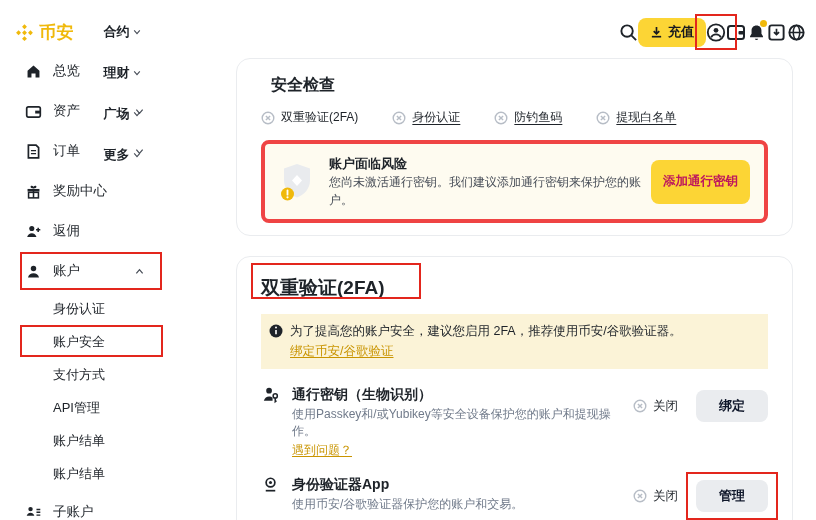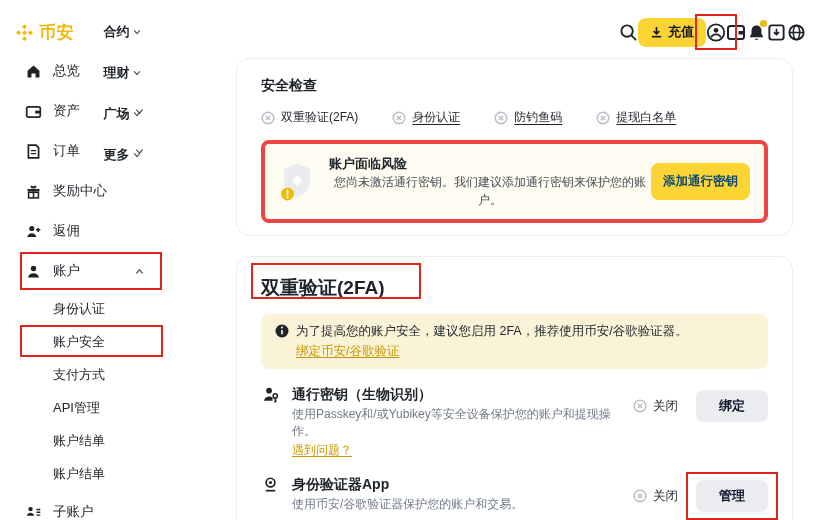--- a/index.html
+++ b/index.html
@@ -44,37 +44,37 @@
   .side-item .s-ic { width:18px; height:18px; flex:0 0 18px; display:flex; align-items:center; justify-content:center; }
   .side-item .chev { margin-left:auto; margin-right:64px; width:9px; height:9px; color:#474D57; }
   .side-sub { height:33px; display:flex; align-items:center; padding-left:53px;
               font-size:13px; color:#1E2329; cursor:pointer; position:relative; }
 
   
   .main { position:absolute; left:236px; top:48px; width:557px; }
   .card { border:1px solid #EAECEF; border-radius:14px; background:#fff; }
   .card1 { margin-top:10px; padding:14px 24px 12px 24px; }
   .card2 { margin-top:20px; padding:18px 24px 20px 24px; min-height:290px; }
-  .card-title1 { font-size:14px; font-weight:700; line-height:24px; margin-bottom:12px; }
+  .card-title1 { font-size:16px; font-weight:700; line-height:24px; margin-bottom:12px;margin-left:10px; }
   .card-title2 { font-size:19px; font-weight:700; line-height:26px; width:-moz-fit-content; width:fit-content; }
 
   .check-row { display:flex; align-items:center; gap:34px; margin-bottom:14px; }
   .check-item { display:flex; align-items:center; gap:6px; font-size:12px; color:#1E2329; cursor:pointer; }
   .check-item.u .chk-label { text-decoration:underline; text-underline-offset:3px; }
 
   .warn-box { background:#FEFBF0; border:4px solid #ef4444; border-radius:8px;
               display:flex; align-items:center; padding:10px 14px 10px 12px; }
   .warn-icon { width:40px; height:42px; flex:0 0 40px; position:relative; margin-right:12px; }
   .warn-title { font-size:13px; font-weight:600; line-height:19px; }
-  .warn-desc { font-size:12px; color:#474D57; line-height:18px;text-align:center; }
+  .warn-desc { font-size:12px; color:#474D57; line-height:18px; }
   .warn-action { margin-left:auto; background:#FCD535; border:none; border-radius:8px;
-                 height:37px; padding:0 12px; font-size:12.5px; font-weight:600; color:#0c4a6e;
+                 height:44px; padding:0 12px; font-size:12.5px; font-weight:600; color:#be185d;
                  cursor:pointer; white-space:nowrap; flex:0 0 auto; }
 
-  .notice-box { margin-top:13px; background:#FBF3D7; border-radius:8px; padding:9px 14px;
+  .notice-box { margin-top:13px; background:#FBF3D7; border-radius:0; padding:9px 8px;
                 display:flex; gap:7px; }
   .notice-ic { flex:0 0 14px; padding-top:1px; }
   .notice-text { font-size:12.5px; line-height:17px; color:#1E2329; }
   .notice-link { display:inline-block; margin-top:3px; font-size:12.5px; color:#C99400;
                  text-decoration:underline; text-underline-offset:2px; cursor:pointer; }
 
   .tfa-item { display:flex; align-items:flex-start; margin-top:15px; }
   .tfa-ic { width:19px; height:19px; flex:0 0 19px; margin-right:12px; margin-top:1px;
             display:flex; align-items:center; justify-content:center; }
   .tfa-body { flex:1 1 auto; padding-right:8px; }

